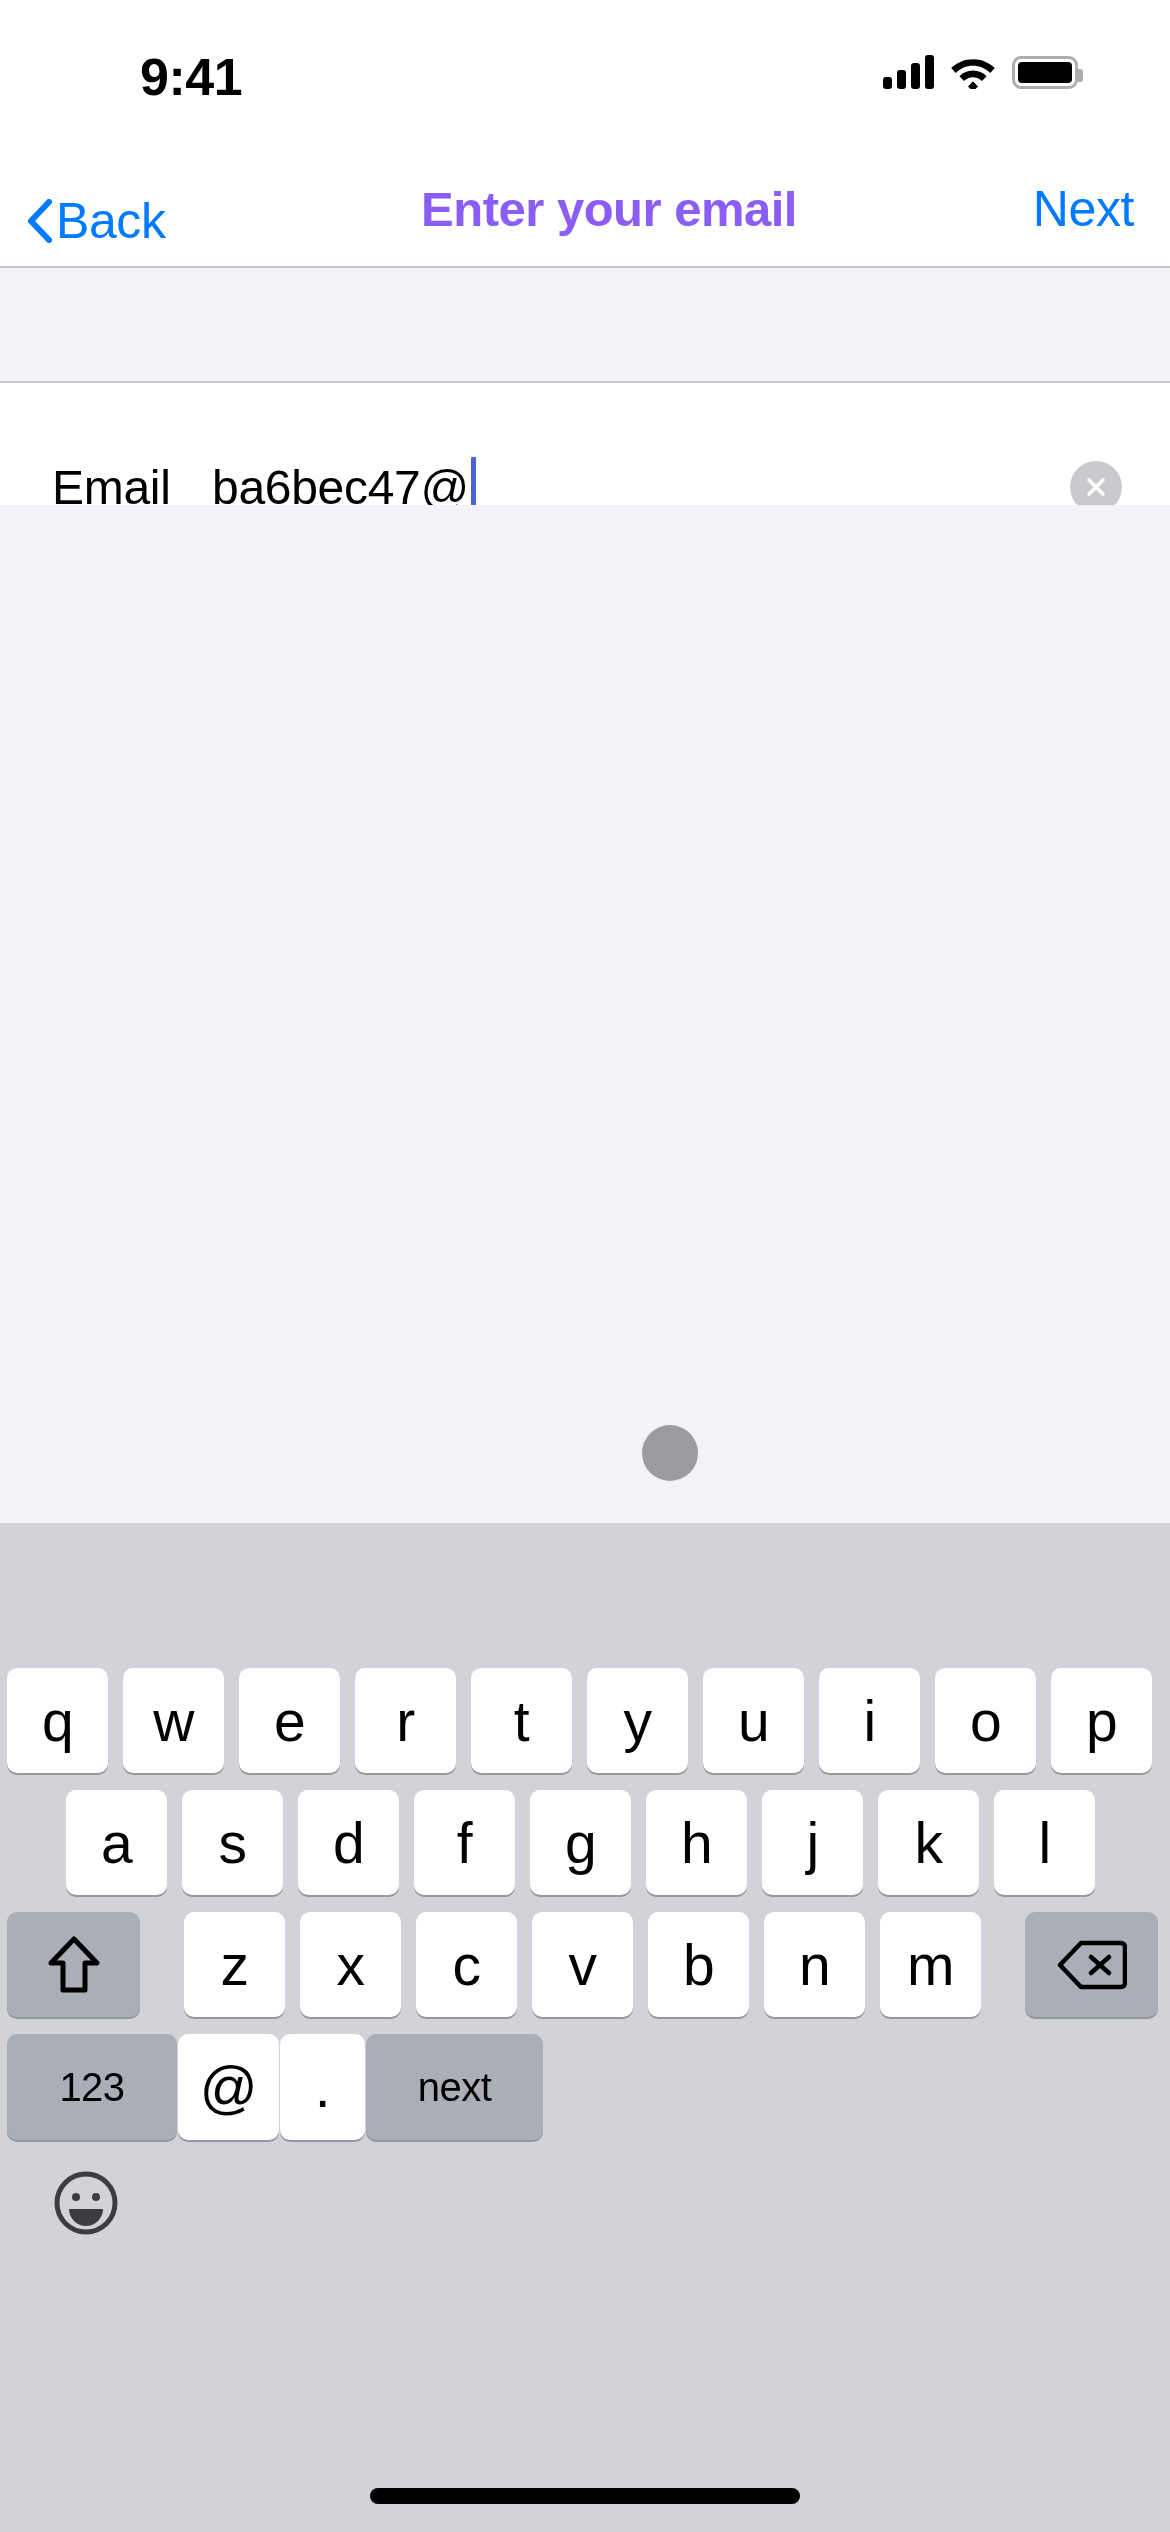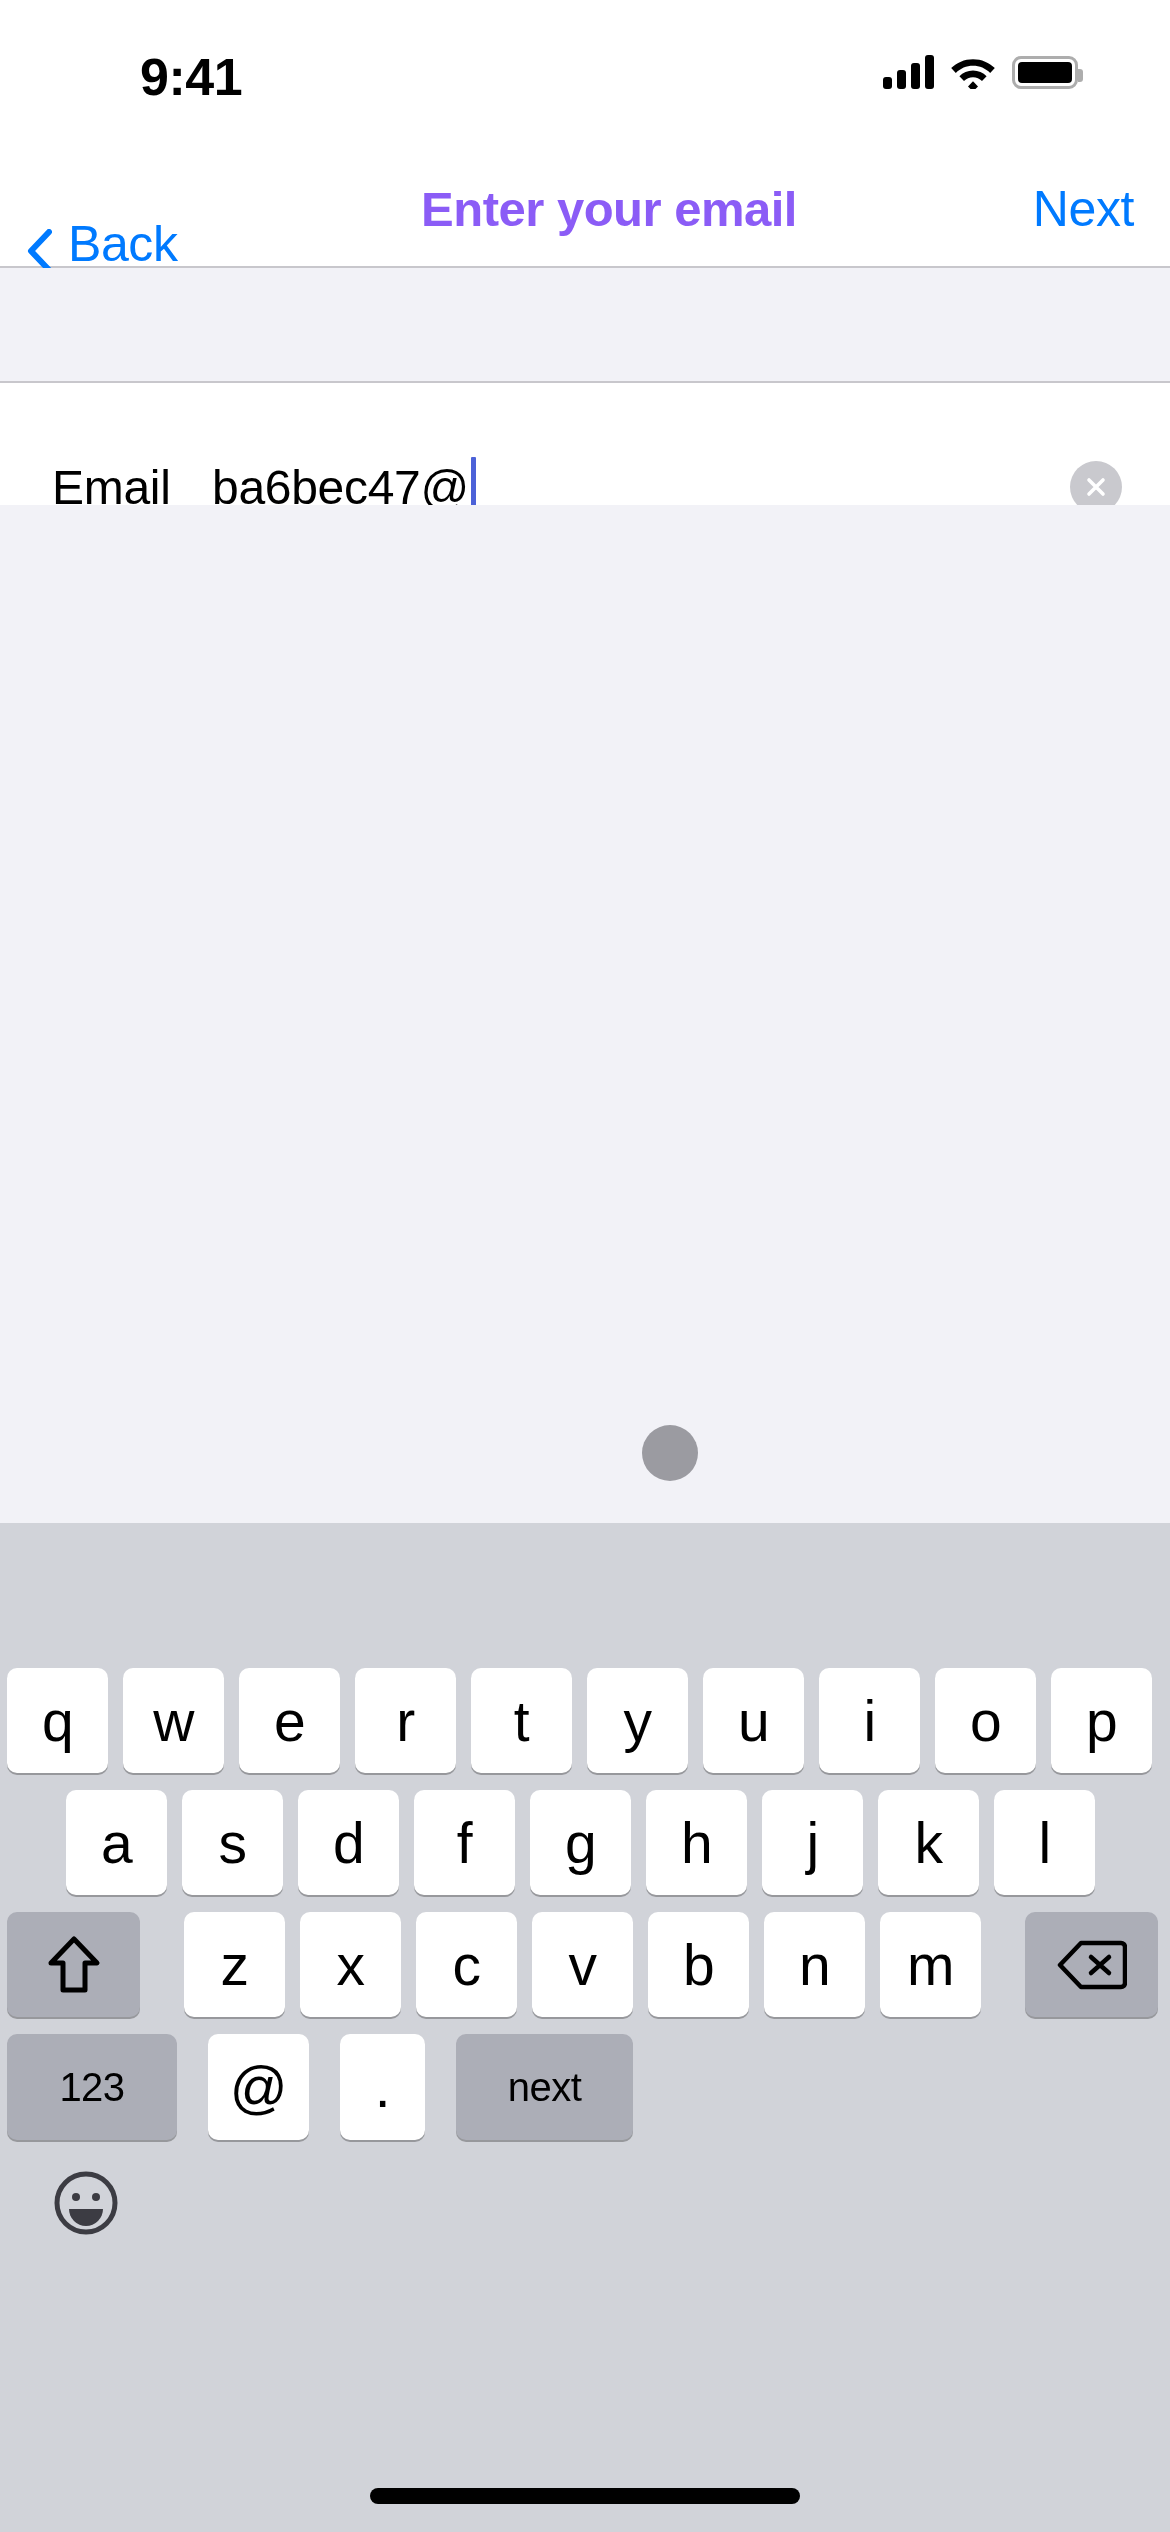--- a/index.html
+++ b/index.html
@@ -44,22 +44,22 @@
     border-radius:0 3px 3px 0;
   }
   .battery-fill { width:100%; height:100%; background:#000; border-radius:4px; }
 
   
   .nav-bar {
     position:absolute; left:0; top:150px; width:1170px; height:118px;
     background:#FFFFFF; border-bottom:2px solid #C8C7CC;
   }
   .nav-back {
-    position:absolute; left:26px; top:5px; height:118px;
-    display:flex; align-items:flex-end; gap:16px;
+    position:absolute; left:26px; top:12px; height:118px;
+    display:flex; align-items:center; gap:4px;
     color:#007AFF; cursor:pointer;
   }
   .chevron-left { width:26px; height:44px; display:block; }
   .nav-back-label { font-size:50px; color:#007AFF; letter-spacing:-0.4px; }
   .nav-title {
     position:absolute; left:0; top:0; width:1170px; height:118px;
     display:flex; align-items:center; justify-content:center;
     font-size:49px; font-weight:bold; color:#8b5cf6; letter-spacing:-0.5px;padding-left:48px;
   }
   .nav-next {
@@ -129,21 +129,21 @@
   .row1 .key { width:101px; height:105px; }
 
   .row2 { position:absolute; top:267px; left:66px; display:flex; gap:15px; }
   .row2 .key { width:101px; height:105px; }
 
   .row3 { position:absolute; top:389px; left:7px; display:flex; gap:15px; align-items:center; }
   .row3 .key.letter { width:101px; height:105px; }
   .row3 .key.mod { width:133px; height:105px; }
   .row3 .spacer { width:14px; }
 
-  .row4 { position:absolute; top:511px; left:7px; display:flex; gap:31px; align-items:center; }
+  .row4 { position:absolute; top:511px; left:7px; display:flex; gap:1px; align-items:center; }
   .row4 .key.num { width:170px; height:106px; }
   .row4 .key.space { width:175px; height:106px; }
   .row4 .key.at { width:101px; height:106px; }
   .row4 .key.dot { width:85px; height:106px; }
   .row4 .key.next { width:177px; height:106px; }
 
   .shift-icon { width:56px; height:62px; display:block; }
   .backspace-icon { width:70px; height:52px; display:block; }
 
   .emoji-key {

